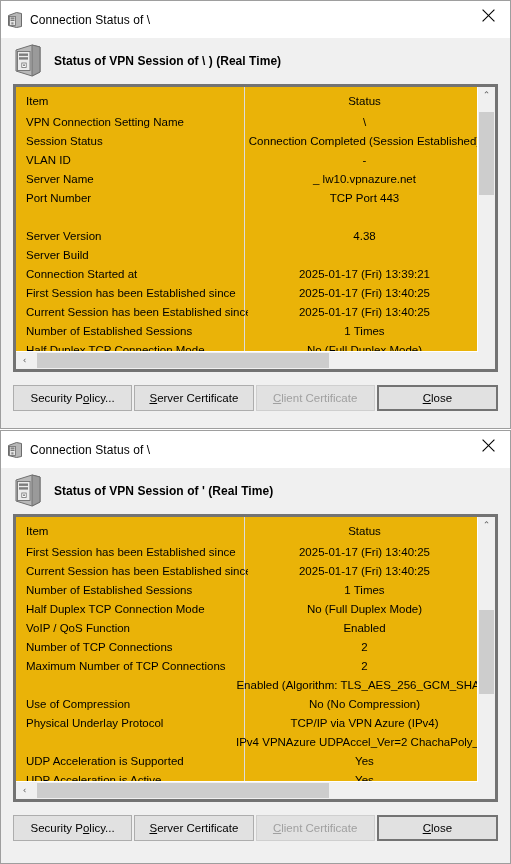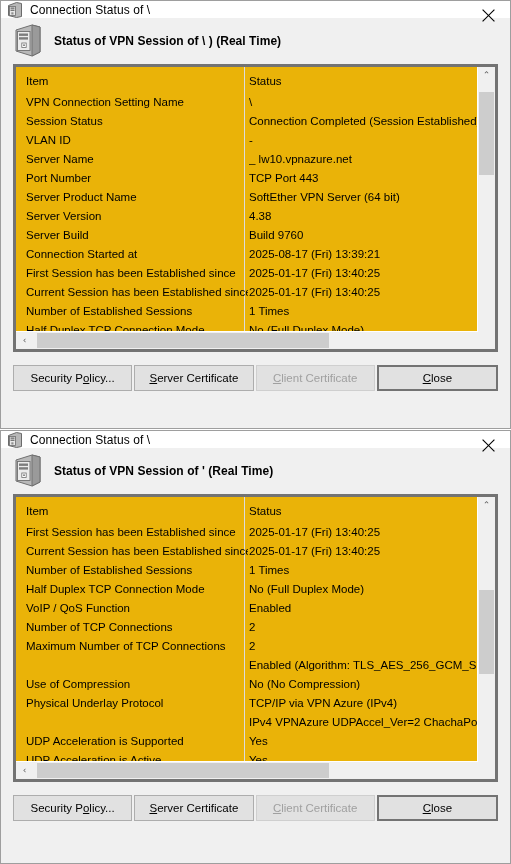--- a/index.html
+++ b/index.html
@@ -23,21 +23,21 @@
     background: #f0f0f0;
     border: 1px solid #9e9e9e;
     box-sizing: border-box;
   }
   #dialog-1 { top: 0; height: 429px; }
   #dialog-2 { top: 430px; height: 434px; }
 
   
   .titlebar {
     position: relative;
-    height: 17px;
+    height: 37px;
     background: #ffffff;
     display: flex;
     align-items: center;
     padding-left: 7px;
     box-sizing: border-box;
   }
   .titlebar-title {
     font-size: 12px;
     color: #000;
     margin-left: 8px;
@@ -108,25 +108,26 @@
   }
   .cell-item {
     position: absolute;
     left: 10px;
     width: 222px;
     overflow: hidden;
     white-space: nowrap;
   }
   .cell-status {
     position: absolute;
-    left: 233px;
+    left: 220px;
     right: 0;
     overflow: hidden;
     white-space: nowrap;
     padding-right: 2px;
+    text-align: center;
   }
   .hdr-row .cell-item, .hdr-row .cell-status { color: #000; }
 
   
   .vsb {
     position: absolute;
     top: 0; right: 0; bottom: 0;
     width: 17px;
     background: #f0f0f0;
     border-left: 1px solid #ffffff;
@@ -259,35 +260,30 @@
           <span class="cell-status">-</span>
         </div>
         <div class="row" style="top:83px;">
           <span class="cell-item">Server Name</span>
           <span class="cell-status">_     lw10.vpnazure.net</span>
         </div>
         <div class="row" style="top:102px;">
           <span class="cell-item">Port Number</span>
           <span class="cell-status">TCP Port 443</span>
         </div>
-        <div class="row" style="top:121px;">
-          <span class="cell-item">Server Product Name</span>
-          <span class="cell-status">SoftEther VPN Server (64 bit)</span>
-        </div>
         <div class="row" style="top:140px;">
           <span class="cell-item">Server Version</span>
           <span class="cell-status">4.38</span>
         </div>
         <div class="row" style="top:159px;">
           <span class="cell-item">Server Build</span>
-          <span class="cell-status">Build 9760</span>
         </div>
         <div class="row" style="top:178px;">
           <span class="cell-item">Connection Started at</span>
-          <span class="cell-status">2025-08-17 (Fri) 13:39:21</span>
+          <span class="cell-status">2025-01-17 (Fri) 13:39:21</span>
         </div>
         <div class="row" style="top:197px;">
           <span class="cell-item">First Session has been Established since</span>
           <span class="cell-status">2025-01-17 (Fri) 13:40:25</span>
         </div>
         <div class="row" style="top:216px;">
           <span class="cell-item">Current Session has been Established since</span>
           <span class="cell-status">2025-01-17 (Fri) 13:40:25</span>
         </div>
         <div class="row" style="top:235px;">

